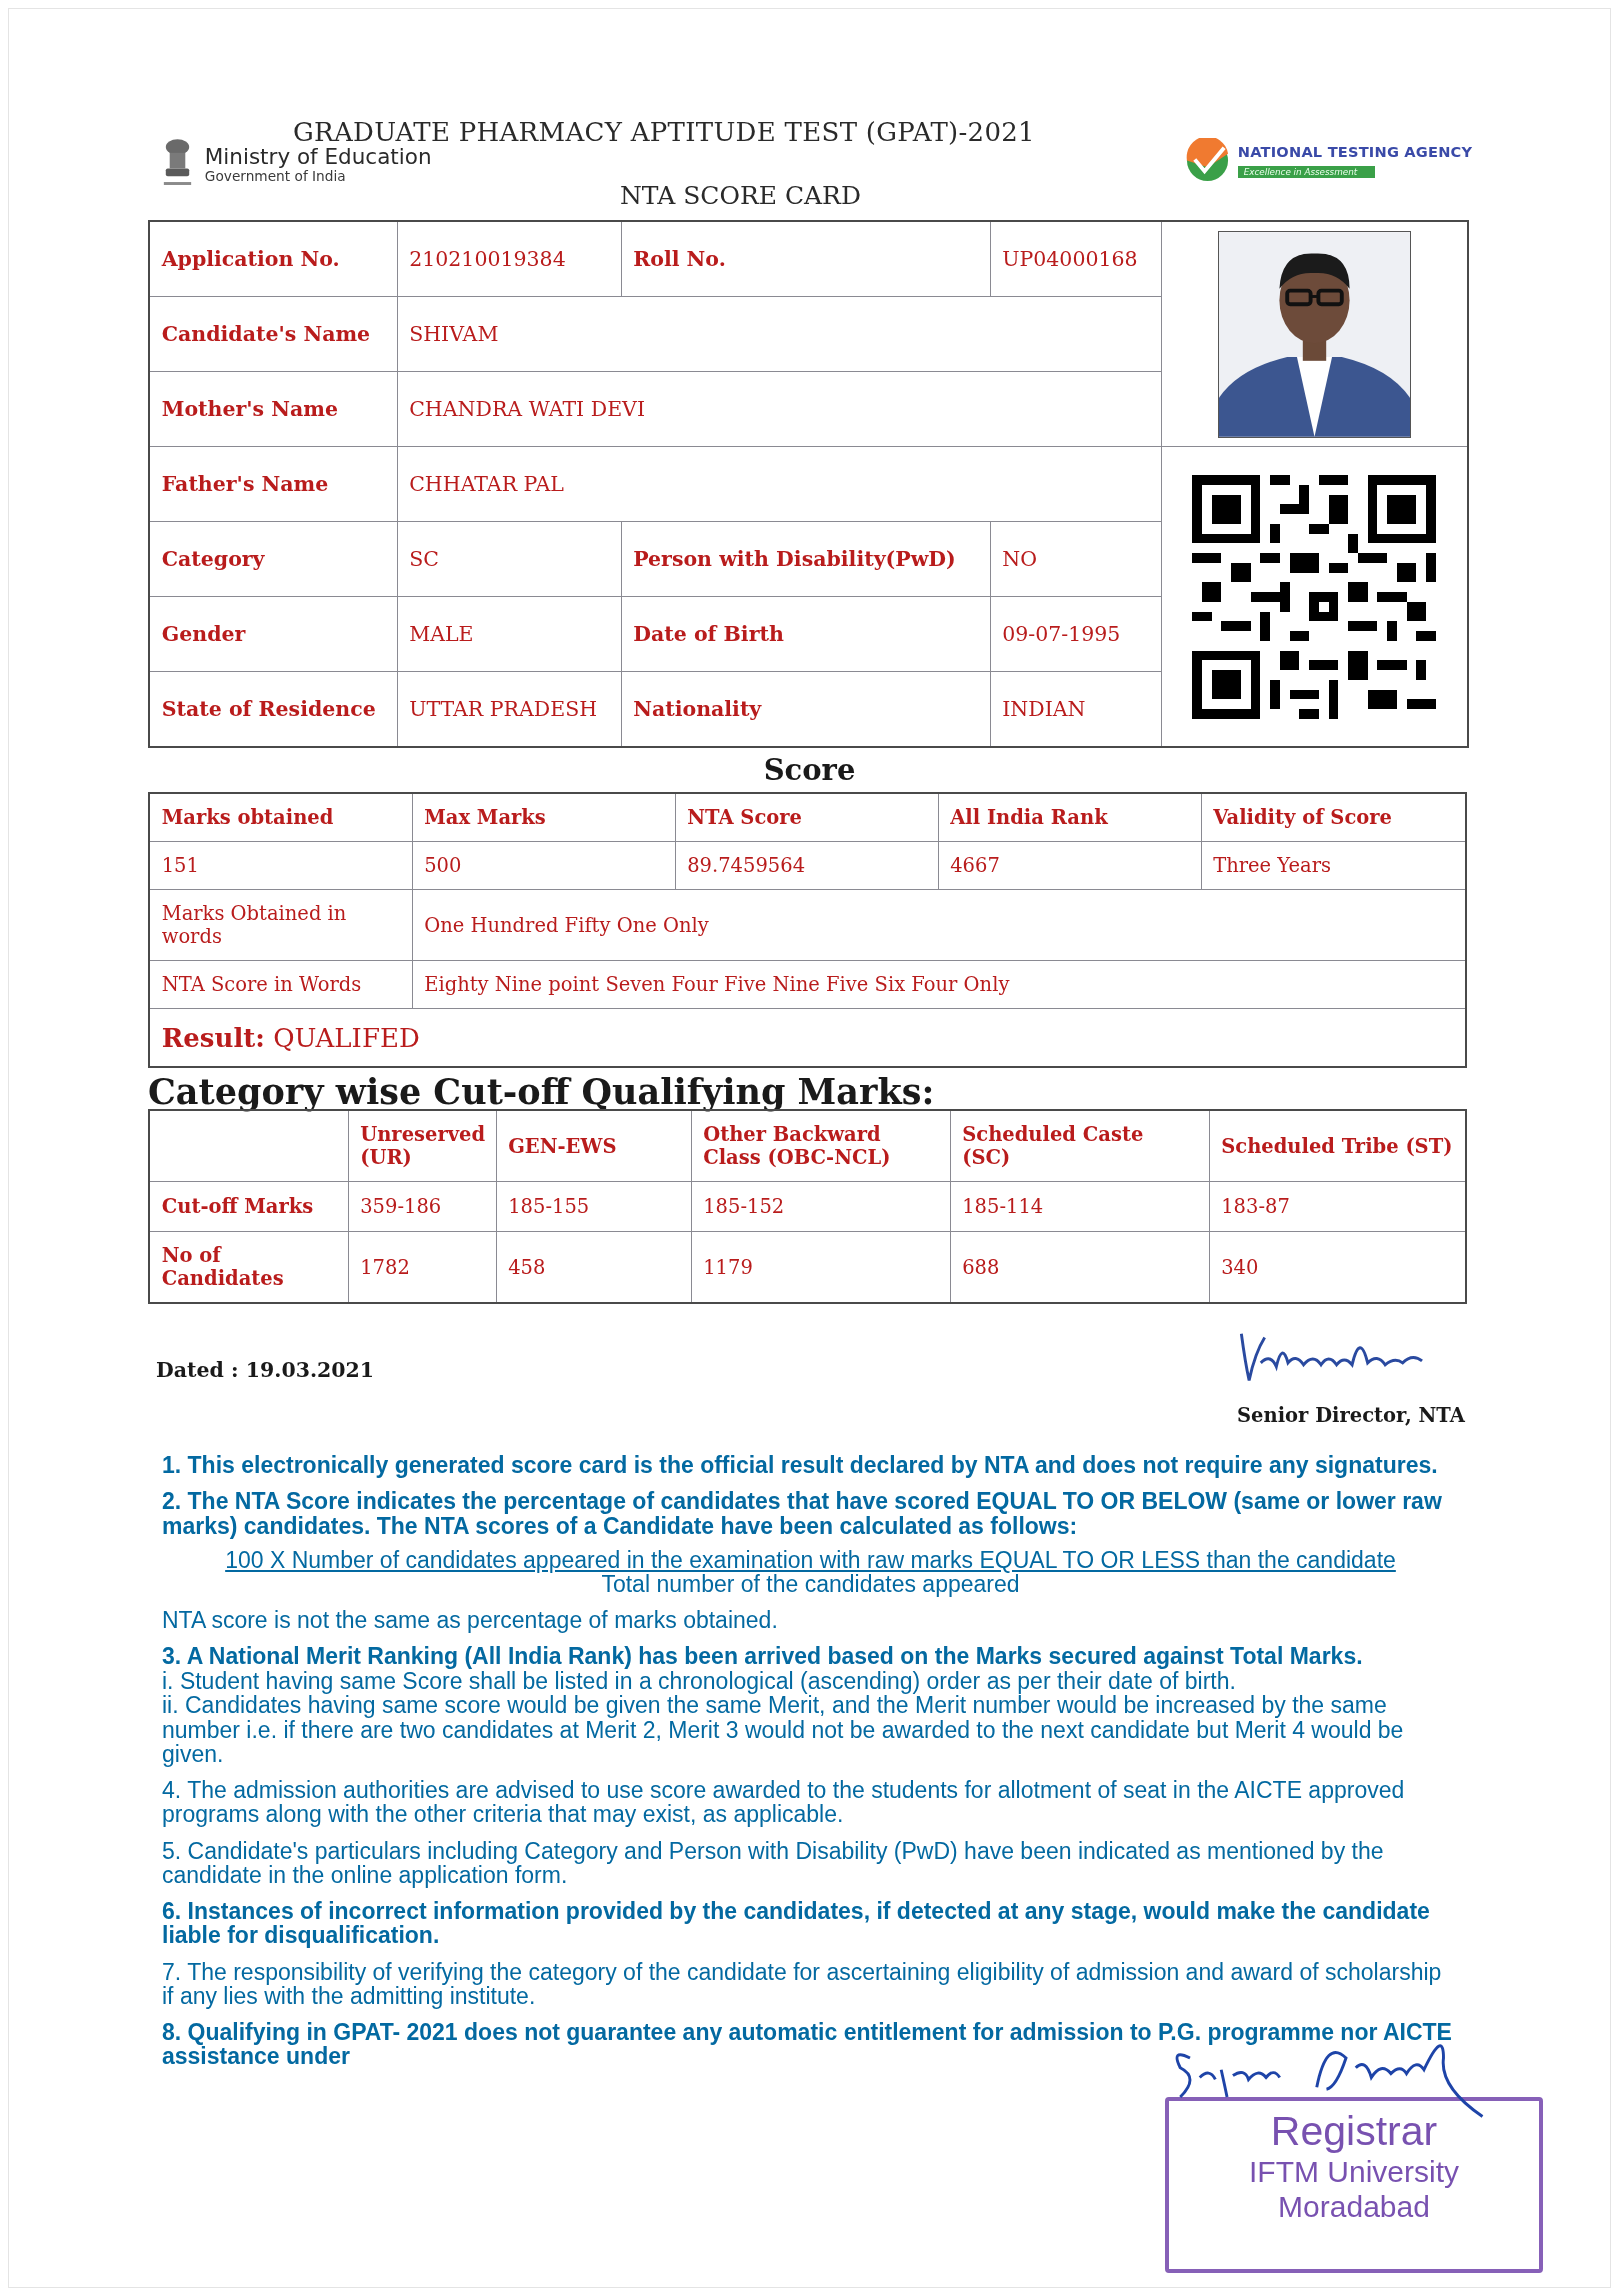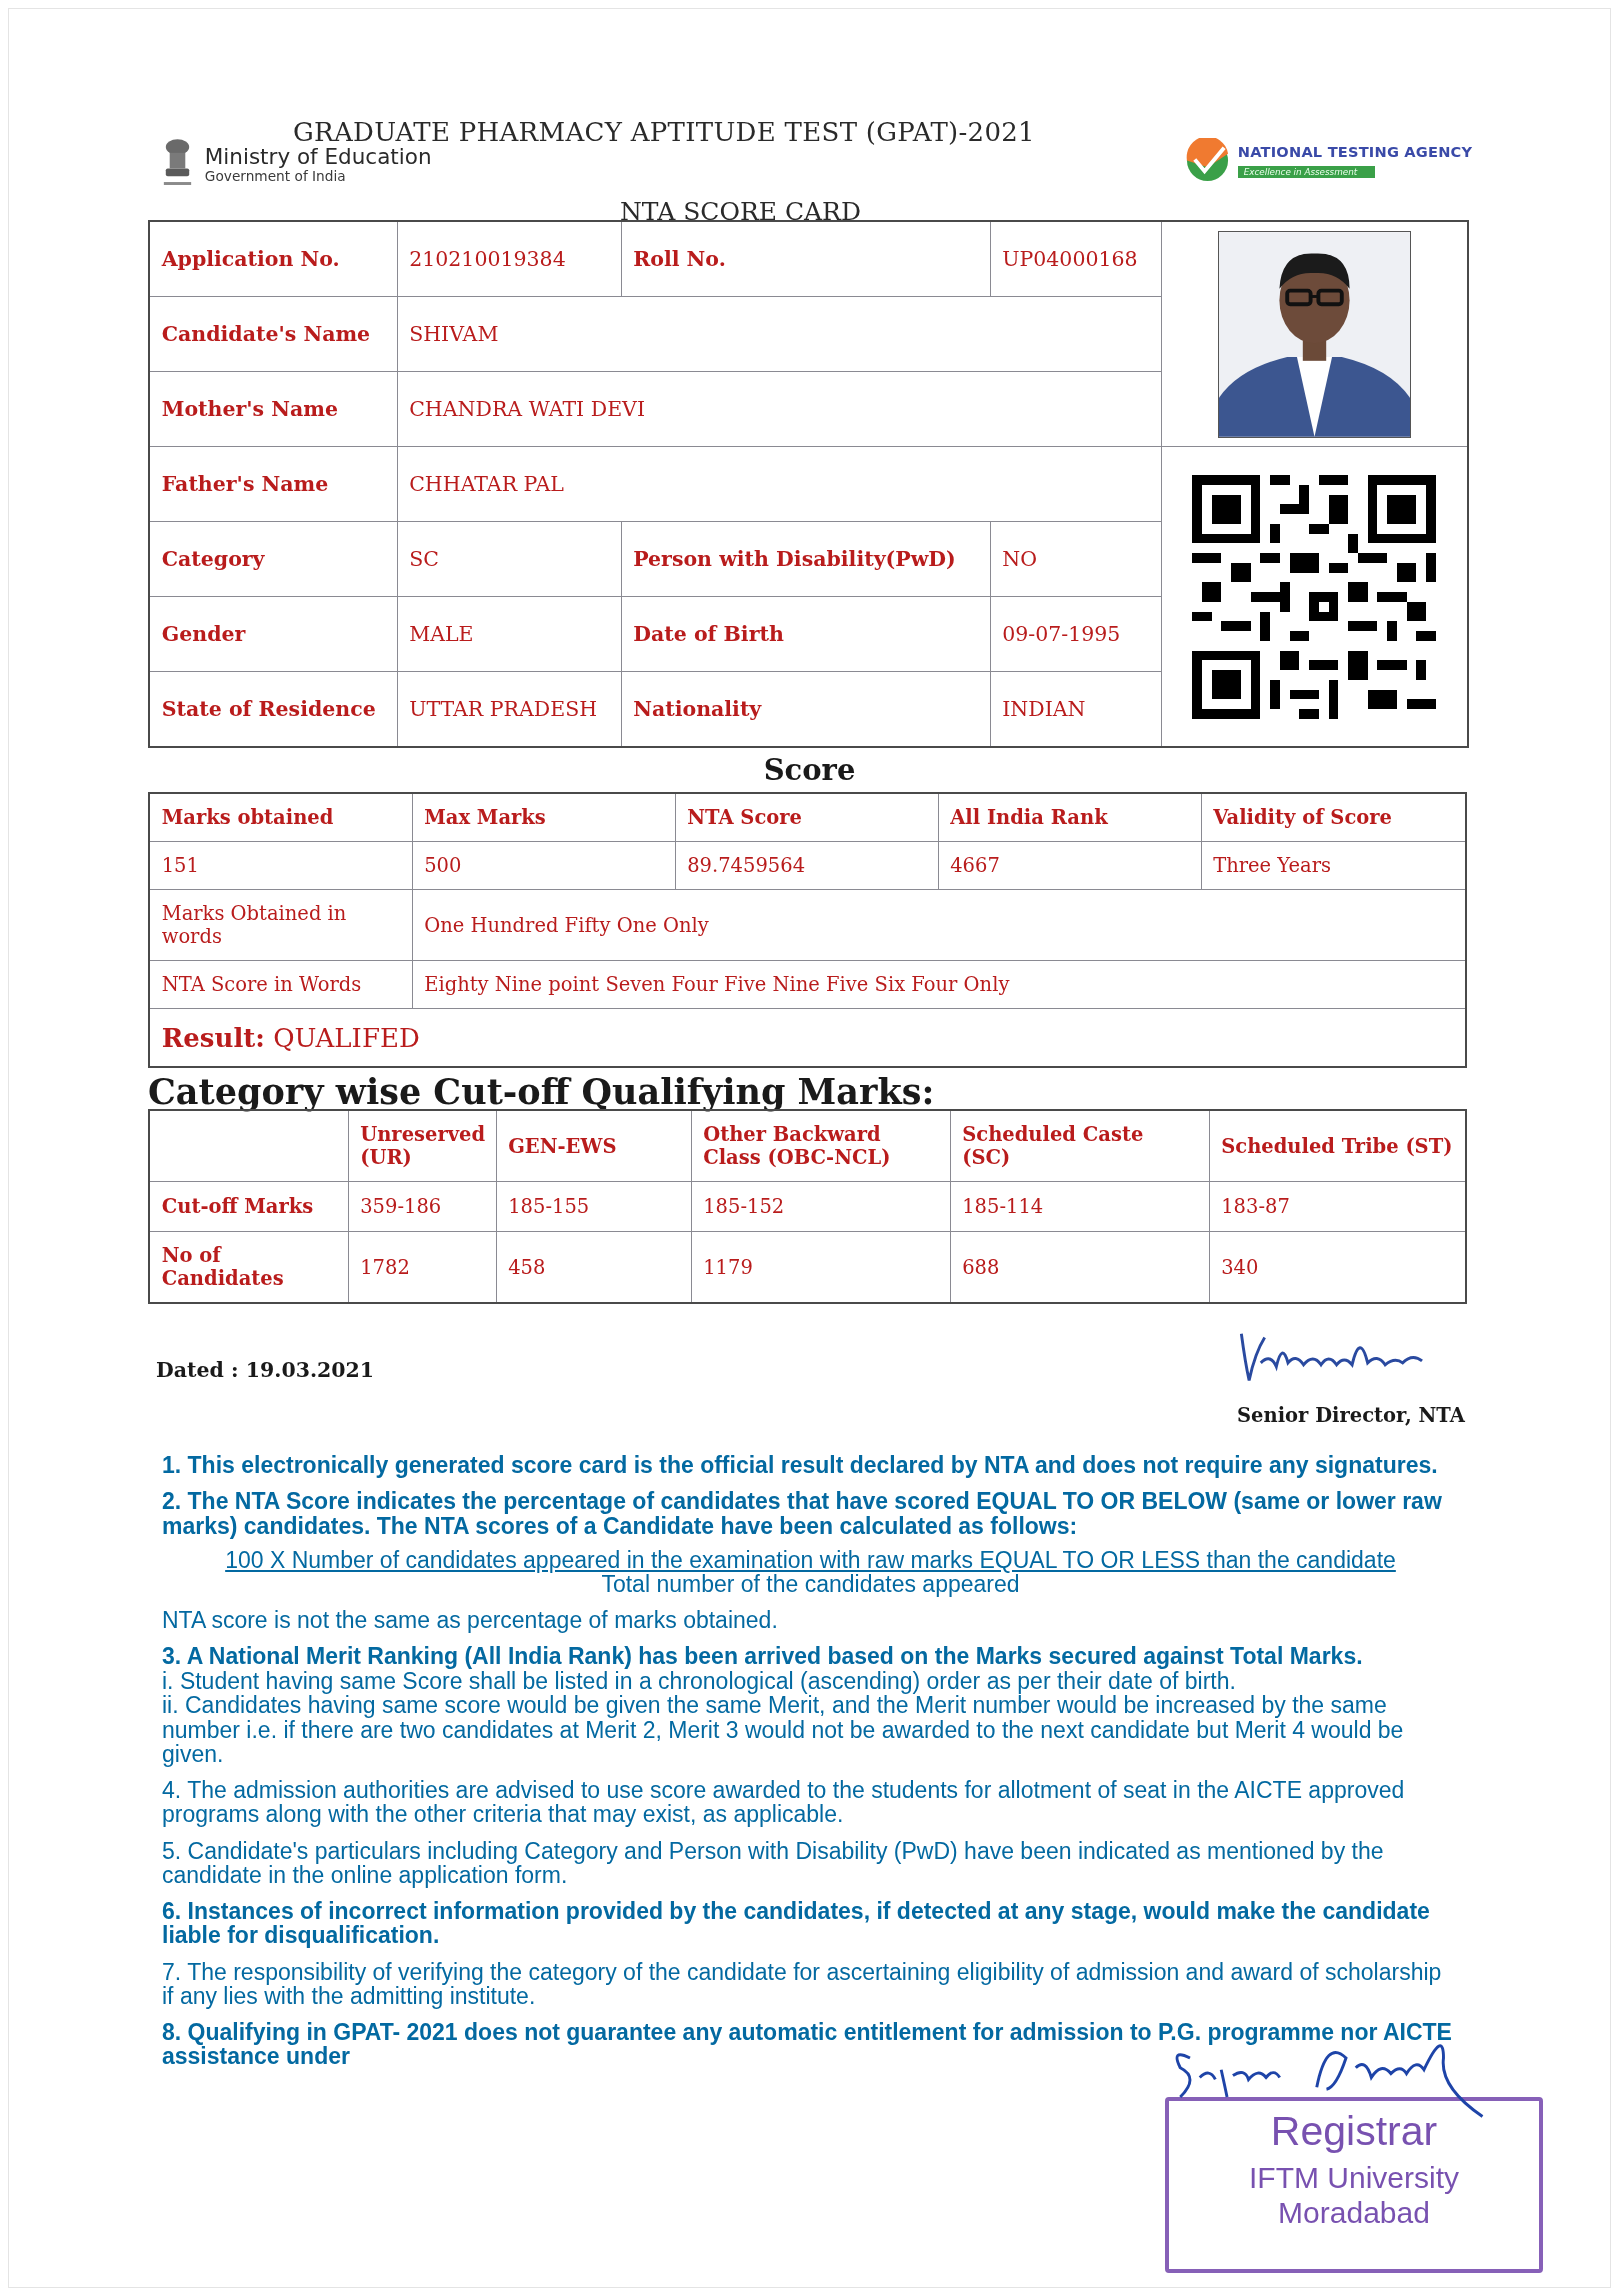--- a/index.html
+++ b/index.html
@@ -9,21 +9,21 @@
   }
   .abs { position: absolute; }
   .page-border { position: absolute; left: 7.8px; top: 7.8px; right: 7.8px; bottom: 7.8px; border: 1px solid #e4e4e4; }
 
   
   .moe { left: 158px; top: 137px; display: flex; align-items: center; }
   .emblem { width: 39px; height: 55px; margin-right: 7.8px; }
   .moe-title { font-family: "DejaVu Sans", sans-serif; font-size: 21.5px; color: #2a2a2a; line-height: 23.4px; }
   .moe-sub { font-family: "DejaVu Sans", sans-serif; font-size: 13.7px; color: #3a3a3a; }
   .exam-title { left: 0; width: 1289px; top: 117px; text-align: center; font-size: 26px; color: #2a2a2a; letter-spacing: 0.3px; padding-left: 39px; box-sizing: border-box; }
-  .card-title { left: 0; width: 1448px; top: 197px; text-align: center; font-size: 25px; color: #2a2a2a; padding-left: 33px; box-sizing: border-box; }
+  .card-title { left: 0; width: 1448px; top: 181px; text-align: center; font-size: 25px; color: #2a2a2a; padding-left: 33px; box-sizing: border-box; }
   .nta { left: 1185px; top: 138px; display: flex; align-items: center; }
   .nta-name { font-family: "DejaVu Sans", sans-serif; font-weight: bold; font-size: 14.6px; color: #3a4aa8; letter-spacing: 0.2px; }
   .nta-tag { margin-top: 3.9px; background: #3aa048; color: #eaffea; font-family: "DejaVu Sans", sans-serif; font-style: italic; font-size: 8.8px; padding: 1px 5.9px; display: inline-block; width: 125px; }
 
   
   table { border-collapse: collapse; table-layout: fixed; }
   td { border: 1.5px solid #8a8a92; font-size: 20.5px; vertical-align: middle; padding: 0 11.7px; color: #b91c1c; }
   td.lbl { font-weight: bold; }
   .outer { border: 2px solid #4a4a4a; }
 
@@ -52,21 +52,21 @@
   .director { left: 1237px; top: 1404px; font-size: 19.5px; font-weight: bold; }
 
   .notes { left: 162px; top: 1453px; width: 1297px; font-family: "Liberation Sans", sans-serif; font-size: 23px; color: #0369a1; line-height: 24.4px; }
   .notes p { margin: 0 0 11.7px 0; }
   .notes .b { font-weight: bold; }
   .formula { text-align: center; font-weight: normal; margin: 9.8px 0 11.7px 0; }
   .formula .num { text-decoration: underline; }
 
   .stamp { left: 1165px; top: 2097px; width: 378px; height: 176px; border: 4.9px solid #7a4fb0; border-radius: 3.9px; color: #6a3fa8; font-family: "Liberation Sans", sans-serif; text-align: center; box-sizing: border-box; opacity: 0.9; }
   .stamp .s1 { font-size: 41px; margin-top: 7.8px; line-height: 45px; }
-  .stamp .s2 { font-size: 30px; line-height: 35px; margin-top: 6px; }
+  .stamp .s2 { font-size: 30px; line-height: 35px; }
   .stamp .s3 { font-size: 30px; line-height: 35px; }
   .sig2 { left: 1151px; top: 2019px; }
 </style>
 </head>
 <body>
 
 <div class="page-border"></div>
 
 <div class="abs moe">
   <svg class="emblem" viewBox="0 0 40 56">

